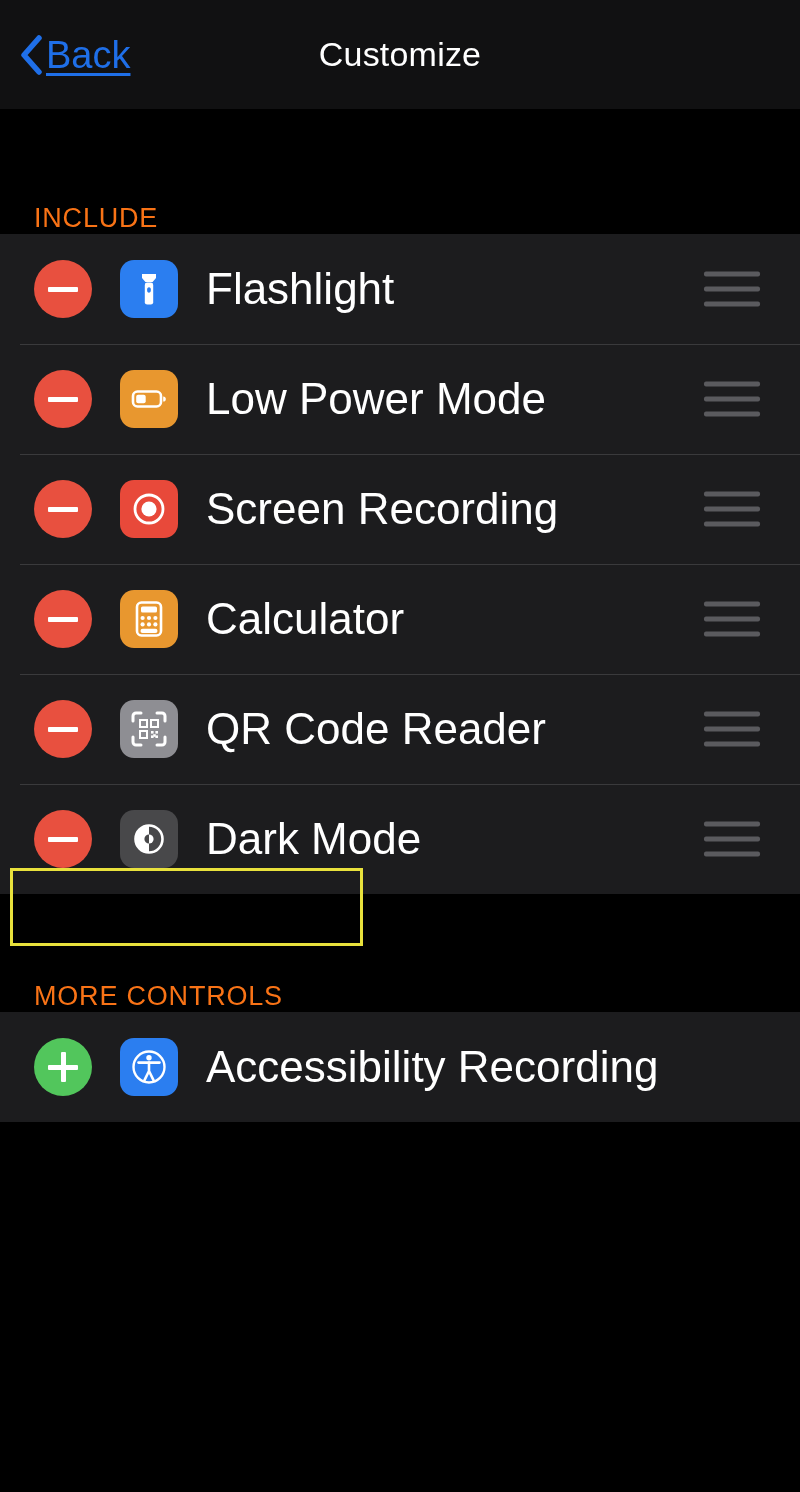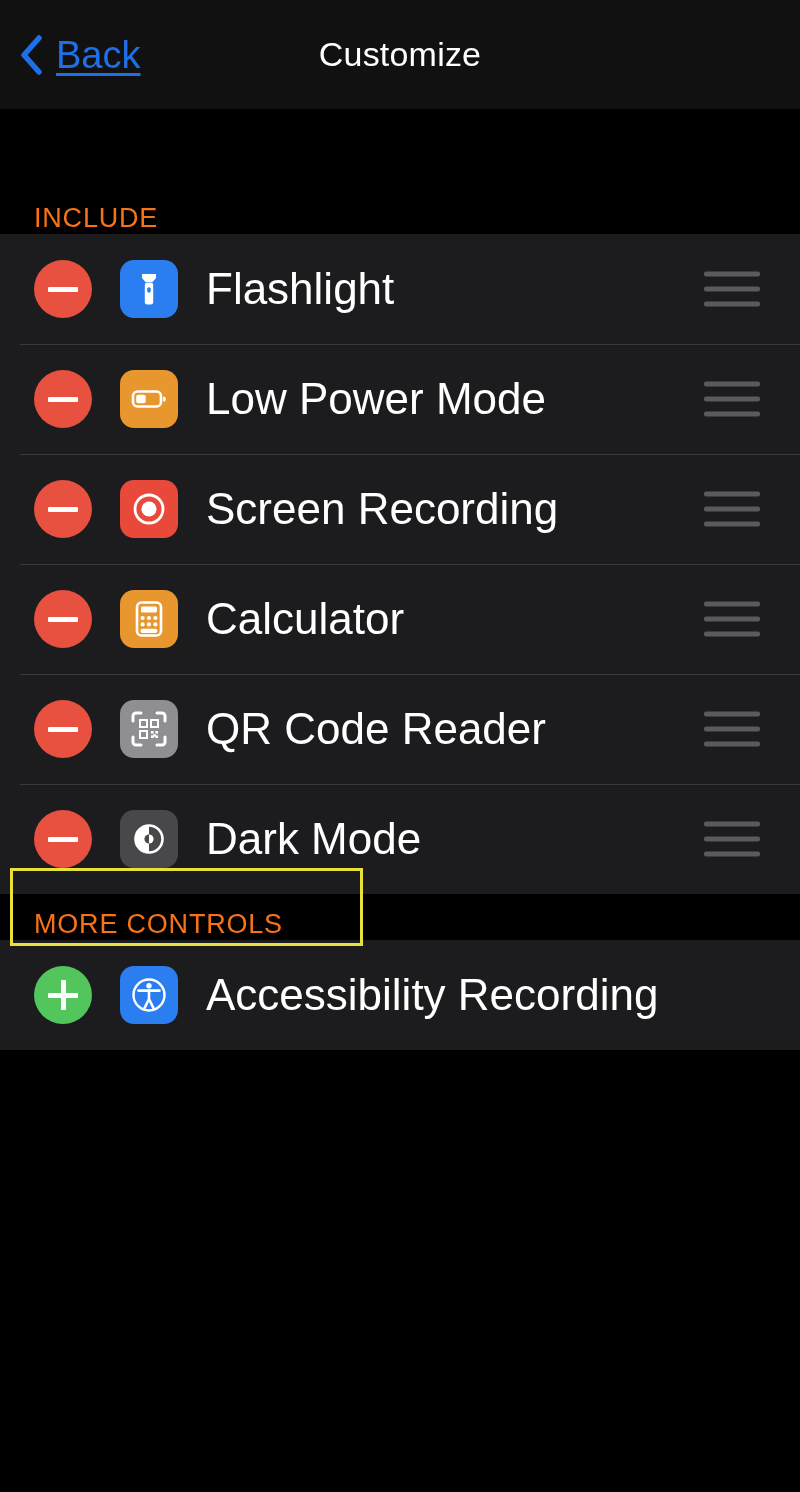--- a/index.html
+++ b/index.html
@@ -13,21 +13,21 @@
 
   
   .navbar {
     position: relative;
     height: 110px;
     background: #111112;
     border-bottom: 1px solid #000;
     display: flex; align-items: center;
   }
   .back-btn {
-    display: flex; align-items: center; gap: 12px;
+    display: flex; align-items: center; gap: 2px;
     margin-left: 18px; cursor: pointer;
   }
   .chev-left { width: 26px; height: 40px; display: block; }
   .back-label {
     color: #1f6fe8; font-size: 38px; line-height: 1;
     text-decoration: underline; text-underline-offset: 5px;
     text-decoration-thickness: 3px;
   }
   .nav-title {
     position: absolute; left: 0; right: 0; text-align: center;
@@ -258,21 +258,21 @@
       <div class="row-label">Dark Mode</div>
       <div class="drag-handle">
           <i></i>
           <i></i>
           <i></i>
         </div>
     </div>
 
   </div>
 
-  <div class="head-wrap" style="">
+  <div class="head-wrap" style="padding-top:72px;">
     <div class="section-head">MORE CONTROLS</div>
     <div class="highlight-box"></div>
   </div>
 
   <div class="list">
     <div class="row">
       <div class="circle-btn add">
           <span class="plus"></span>
         </div>
       <div class="app-icon" style="background:#2b7ef0">

